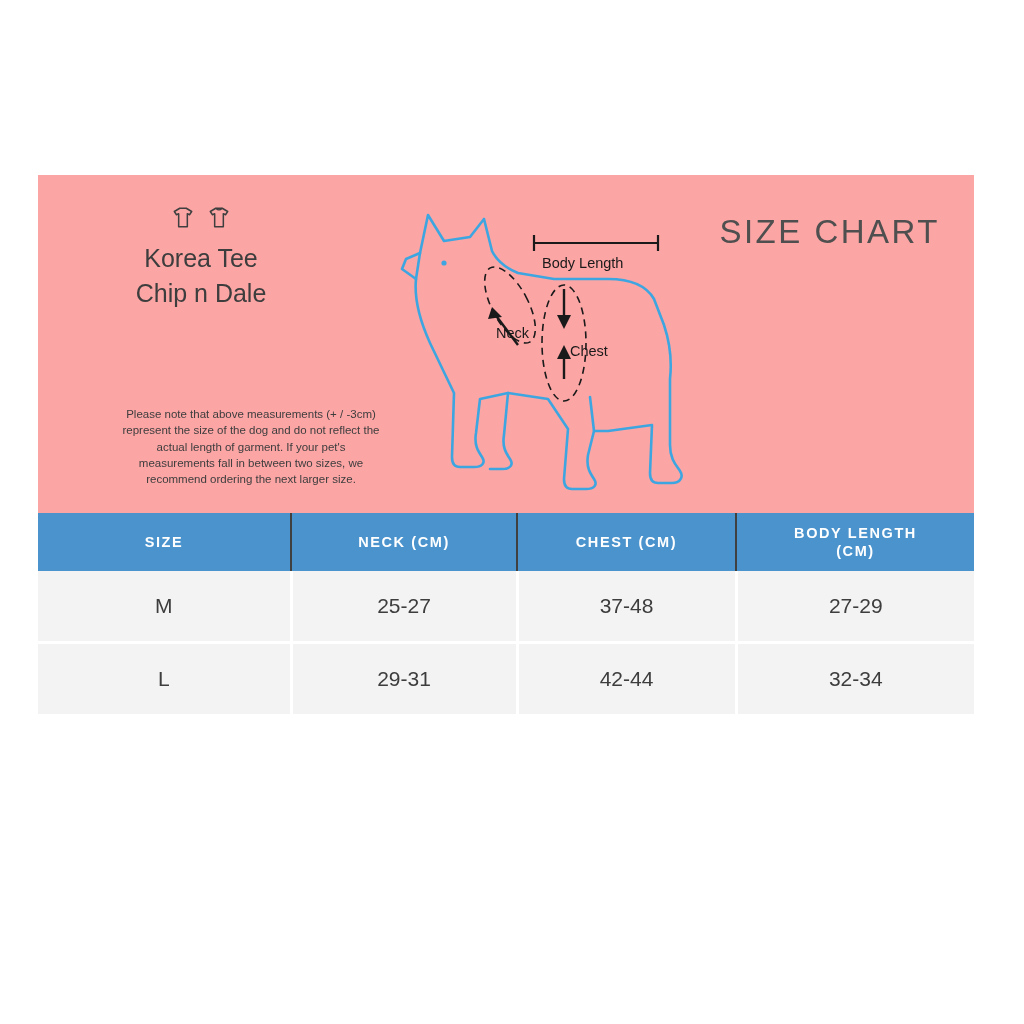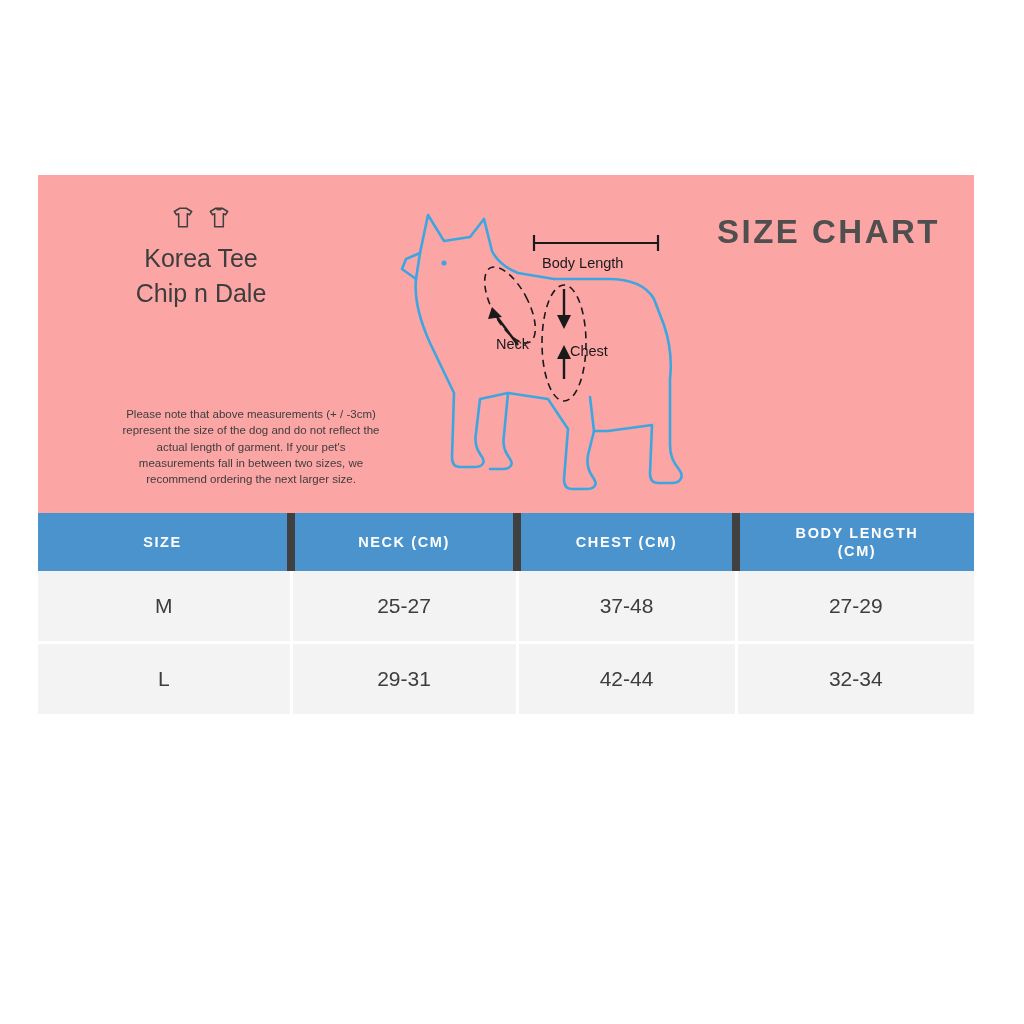--- a/index.html
+++ b/index.html
@@ -63,58 +63,58 @@
     line-height: 1.42;
     color: #3d3d3d;
     margin-left: 44px;
   }
 
   .chart-title {
     position: absolute;
     right: 34px;
     top: 38px;
     font-size: 33px;
-    font-weight: bold;
+    font-weight: normal;
     letter-spacing: 2.5px;
     color: #4f4f4f;
   }
 
   .diagram {
     position: absolute;
     left: 320px;
     top: 18px;
     width: 380px;
     height: 310px;
   }
   .diagram svg { display: block; }
 
   .lbl {
     position: absolute;
     font-size: 14.5px;
     color: #1a1a1a;
   }
   .lbl-body { left: 184px; top: 62px; }
-  .lbl-neck { left: 138px; top: 143px; }
+  .lbl-neck { left: 138px; top: 132px; }
   .lbl-chest { left: 212px; top: 150px; }
 
   
   table {
     border-collapse: collapse;
     width: 936px;
     table-layout: fixed;
   }
   thead th {
     background: #4b93cd;
     color: #ffffff;
     font-size: 14.5px;
     font-weight: bold;
     letter-spacing: 1.6px;
     height: 58px;
     padding: 0 4px;
-    border-right: 8px solid #404040;
+    border-right: 2px solid #404040;
     text-align: center;
     line-height: 1.25;
   }
   thead th:last-child { border-right: none; }
 
   tbody td {
     background: #f3f3f3;
     height: 68px;
     text-align: center;
     font-size: 21px;

